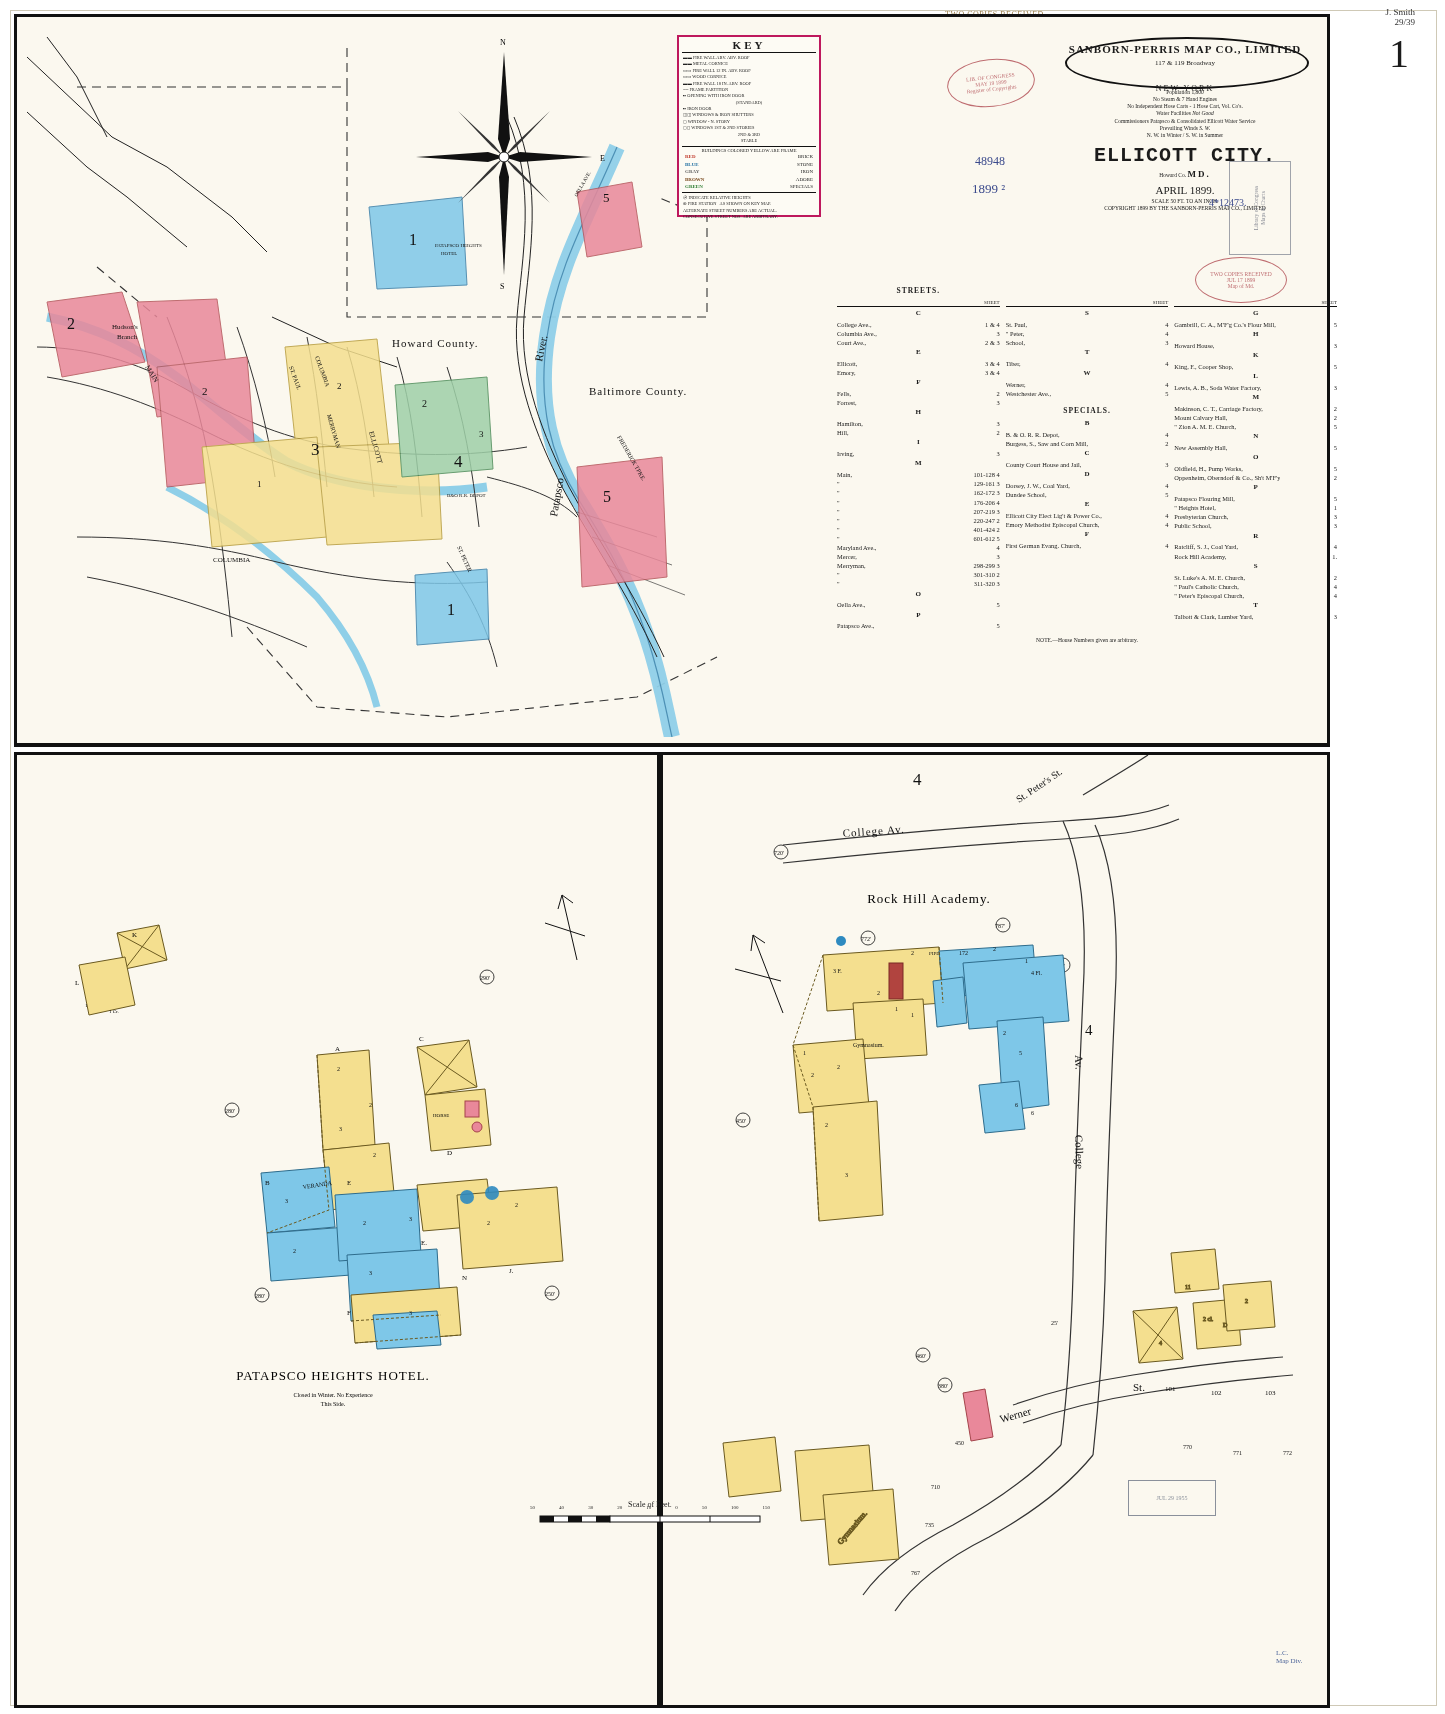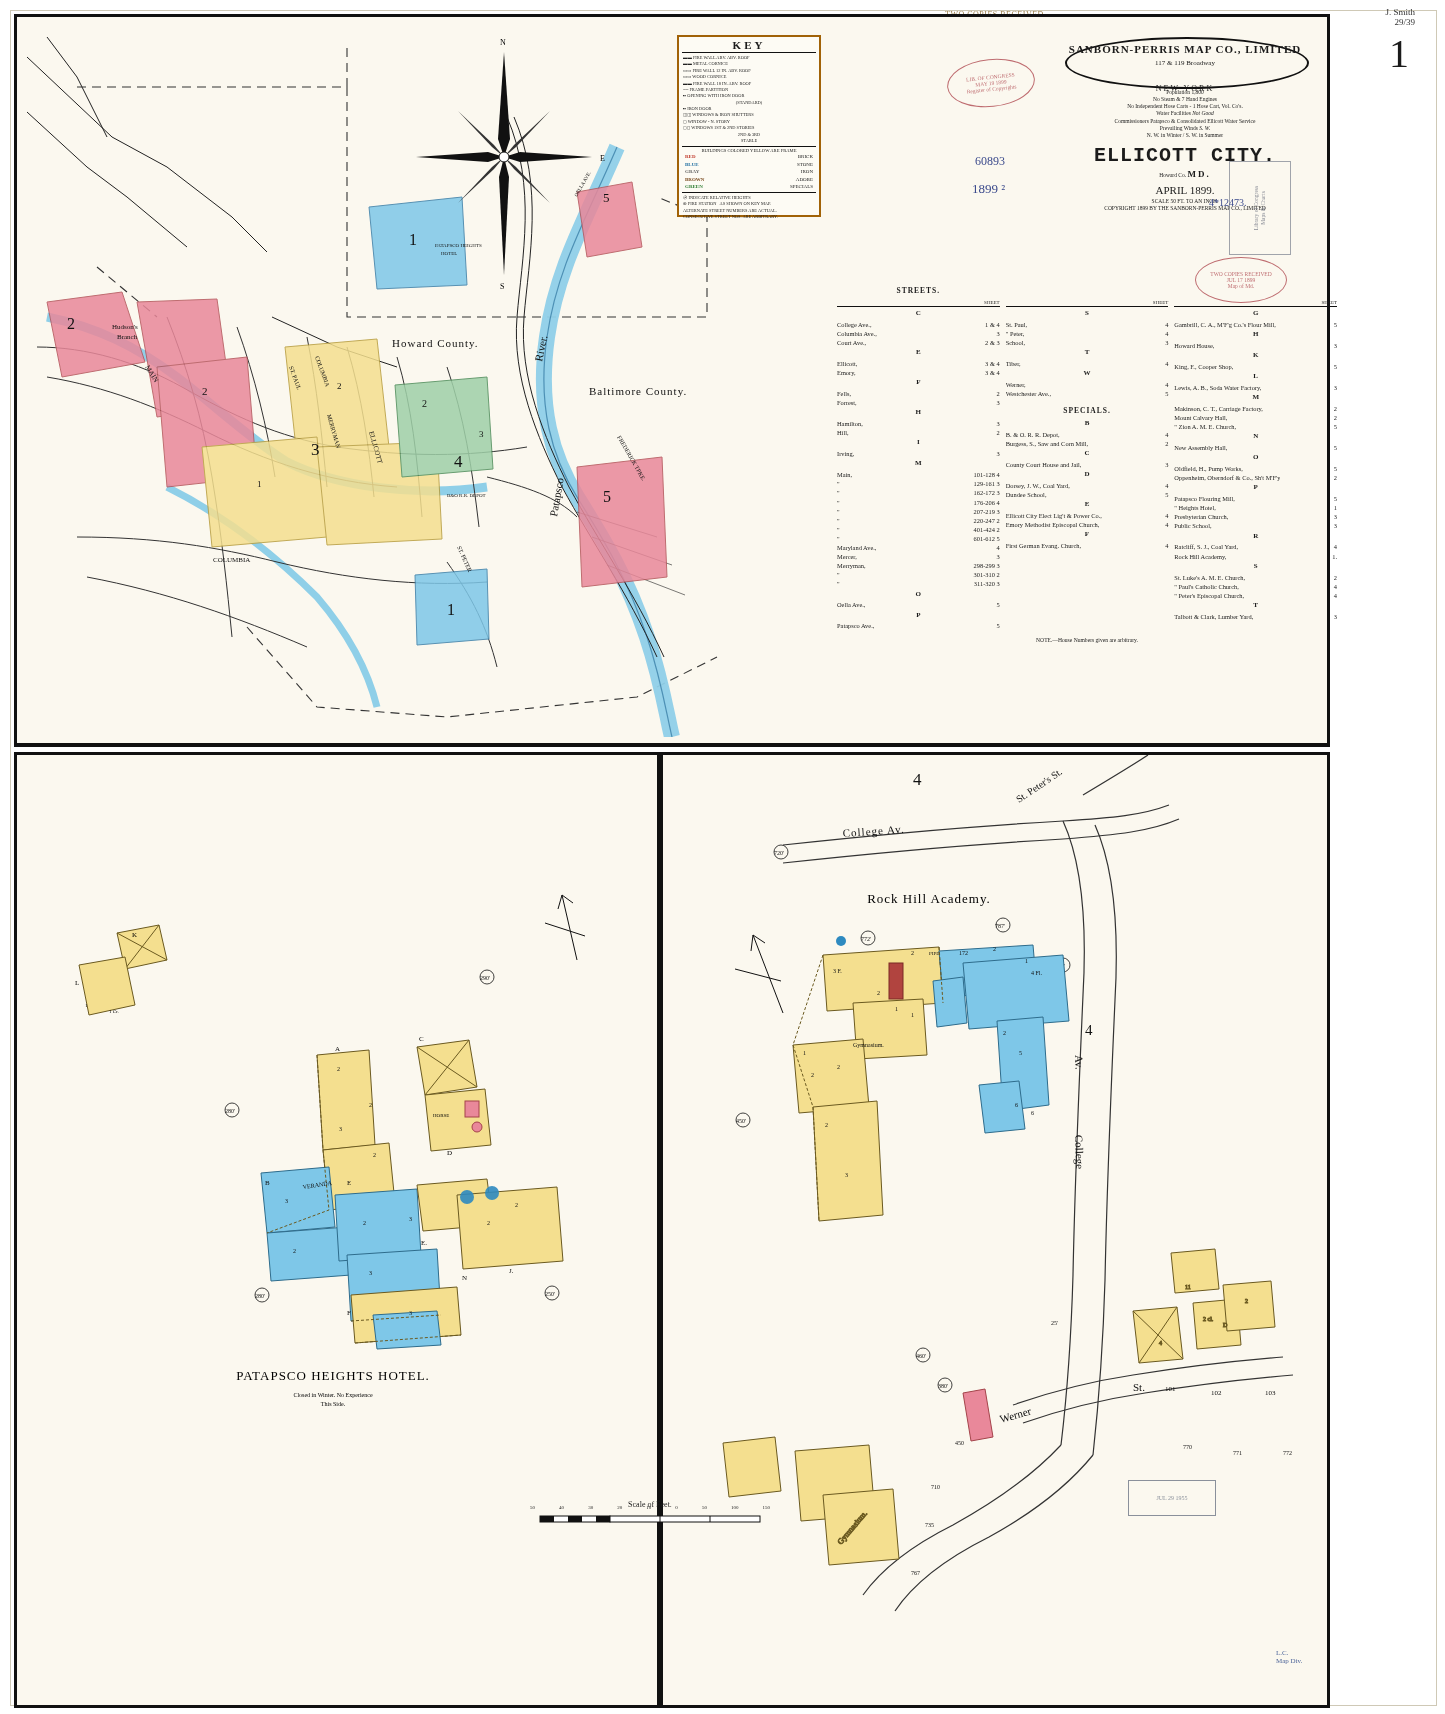--- a/index.html
+++ b/index.html
@@ -14,21 +14,21 @@
 
   .sheetno{position:absolute;right:36px;top:30px;font-size:40px;font-family:"Liberation Serif",serif;}
   .corner-note{position:absolute;right:30px;top:8px;font-size:9px;color:#333;text-align:right;line-height:1.1;}
   .topcenter-note{position:absolute;left:945px;top:10px;font-size:8px;color:#9a7d4a;letter-spacing:.5px;}
 
   
   .mapwrap{position:absolute;left:0;top:0;width:800px;height:720px;}
   svg{display:block;}
 
   
-  .keybox{position:absolute;left:660px;top:18px;width:140px;height:178px;border:2px solid #a16207;background:#fdfbf4;}
+  .keybox{position:absolute;left:660px;top:18px;width:140px;height:178px;border:2px solid #be185d;background:#fdfbf4;}
   .keybox .kt{font-size:11px;text-align:center;letter-spacing:3px;font-weight:bold;margin-top:2px;}
   .keylines{font-size:4.4px;line-height:1.45;padding:1px 4px;color:#222;}
   .keylines div{white-space:nowrap;}
   .keybox .sep{border-top:1px solid #111;margin:1px 3px;}
   .colorlist{font-size:5px;line-height:1.5;padding:0 6px;display:flex;justify-content:space-between;}
   .colorlist .cl{width:48%;}
   .cred{color:#c0392b;font-weight:bold;}
   .cblue{color:#2471a3;font-weight:bold;}
   .cgray{color:#666;font-weight:bold;}
   .cbrown{color:#7b4b20;font-weight:bold;}
@@ -264,21 +264,21 @@
     </div>
 
     <div class="stamp" style="left:930px;top:42px;width:86px;height:46px;">
       LIB. OF CONGRESS<br>MAY 19 1899<br>Register of Copyrights
     </div>
     <div class="stamp2" style="left:1178px;top:240px;width:90px;height:44px;">
       TWO COPIES RECEIVED<br>JUL 17 1899<br>Map of Md.
     </div>
     <div class="libstamp">Library of Congress<br>Maps &amp; Charts</div>
     <div class="pencil" style="left:955px;top:118px;font-size:13px;margin-top:46px;">1899 ²</div>
-    <div class="pencil" style="left:958px;top:137px;font-size:12px;">60893</div>
+    <div class="pencil" style="left:958px;top:137px;font-size:12px;">48948</div>
     <div class="pencil" style="left:1192px;top:180px;font-size:10px;">4*12473.</div>
 
     <div class="index">
       <div class="idx-cols">
         <div class="idx-col">
           <div class="idx-head">STREETS.</div>
           <div class="idx-sheet">SHEET</div>
           <div id="idxc1">
               <div class="idx-letter">C</div>
               <div class="idx-row">

